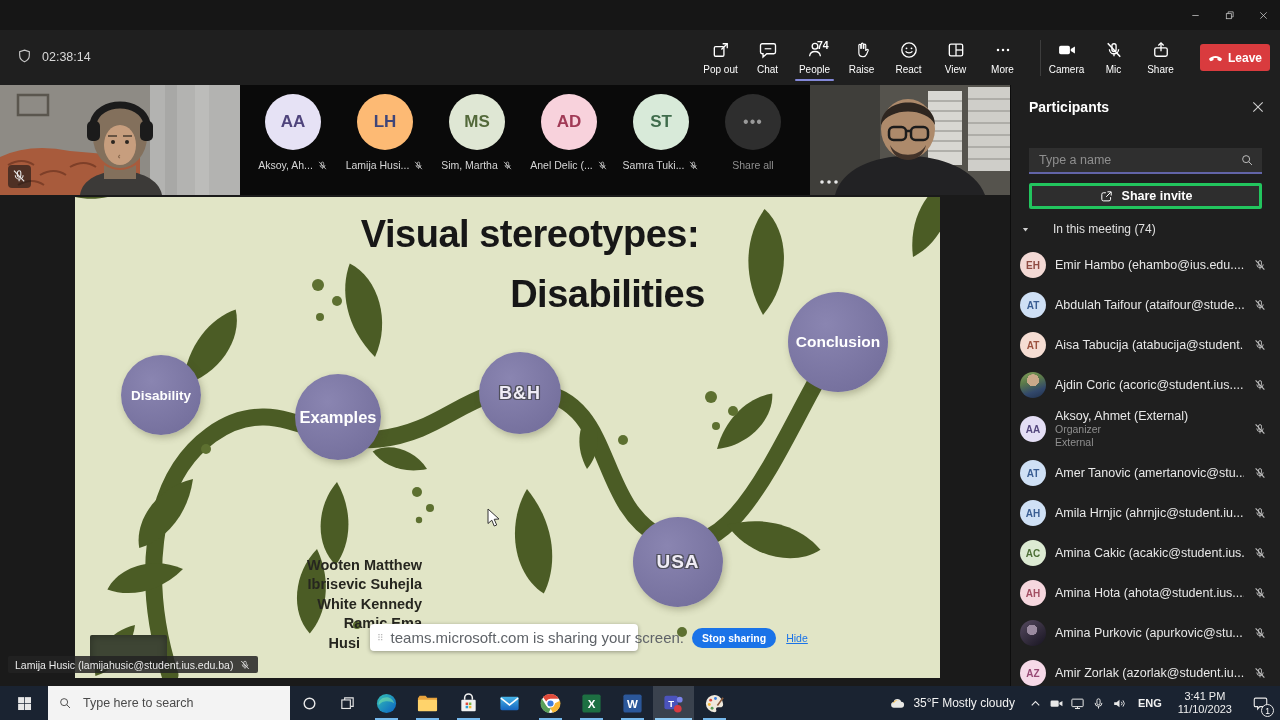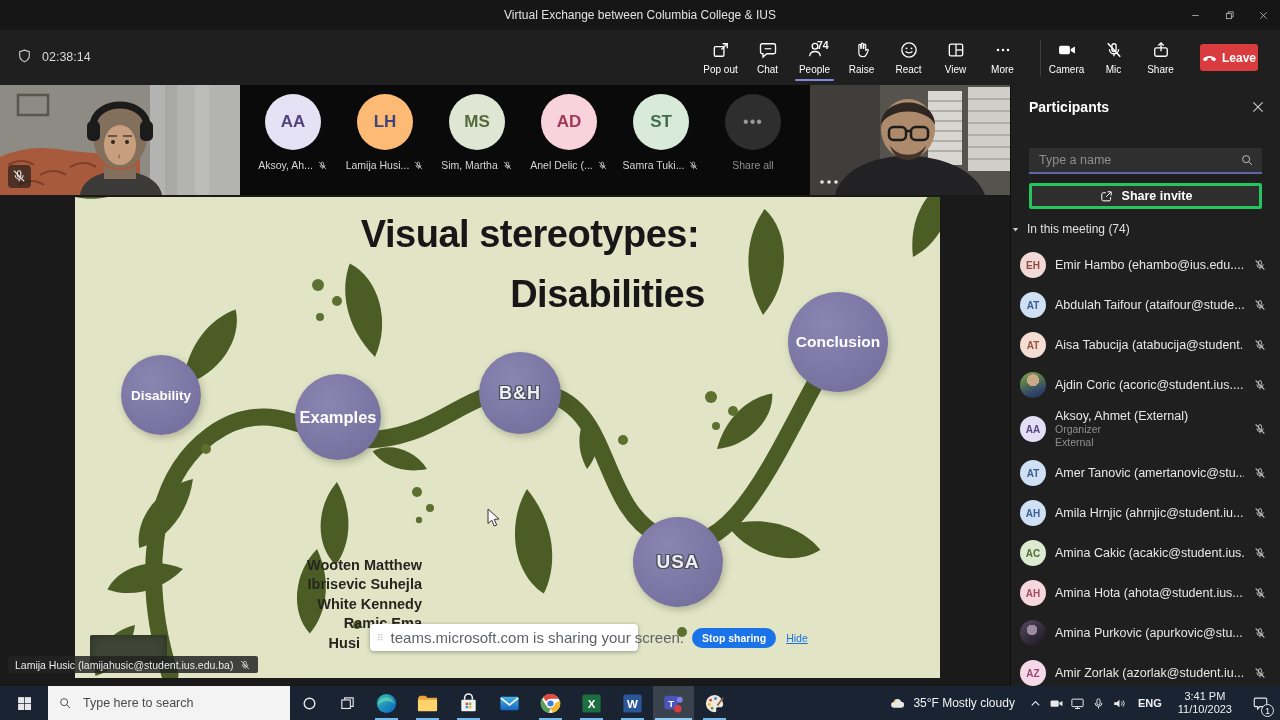--- a/index.html
+++ b/index.html
@@ -20,21 +20,21 @@
   .timer-group svg{width:17px;height:17px;color:#c9c9c9;}
   .timer{font-size:12.5px;}
   .toolbar-center{position:absolute;left:697px;top:4px;display:flex;}
   .toolbar-right{position:absolute;left:1038px;top:4px;display:flex;align-items:center;}
   .tb-btn{position:relative;width:47px;height:47px;display:flex;flex-direction:column;align-items:center;justify-content:center;gap:4px;color:#fff;cursor:default;}
   .tb-btn svg{width:20px;height:20px;}
   .tb-btn .lbl{font-size:10px;color:#fff;white-space:nowrap;}
   .tb-btn .badge{position:absolute;top:5px;left:26px;font-size:10.5px;font-weight:700;color:#fff;}
   .tb-btn.active::after{content:"";position:absolute;left:4px;right:4px;bottom:0;height:2.5px;border-radius:2px;background:#8388d8;}
   .tb-divider{width:1px;height:36px;background:#3d3d3d;margin:0 2px;align-self:center;}
-  .leave-btn{margin-left:16px;width:58px;height:27px;border-radius:3px;background:#d93b3e;display:flex;align-items:center;justify-content:center;gap:5px;color:#fff;}
+  .leave-btn{margin-left:16px;width:70px;height:27px;border-radius:3px;background:#d93b3e;display:flex;align-items:center;justify-content:center;gap:5px;color:#fff;}
   .leave-btn svg{width:15px;height:15px;}
   .leave-btn .lbl{font-size:12px;font-weight:600;}
 
   
   .strip{position:absolute;left:0;top:85px;width:1010px;height:110px;background:#050505;}
   .video-tile{position:absolute;top:0;height:110px;overflow:hidden;}
   .video-left{left:0;width:240px;}
   .video-right{left:810px;width:200px;}
   .filmstrip{position:absolute;left:240px;top:0;width:570px;height:110px;display:flex;align-items:flex-start;padding:9px 0 0 7px;background:#0a0a0a;}
   .fs-tile{width:92px;display:flex;flex-direction:column;align-items:center;}
@@ -81,21 +81,21 @@
   .panel-header{position:absolute;left:18px;right:14px;top:14px;display:flex;align-items:center;justify-content:space-between;}
   .panel-title{font-size:14px;font-weight:700;color:#fff;}
   .panel-close{width:16px;height:16px;color:#cfcfcf;}
   .panel-search{position:absolute;left:18px;right:18px;top:63px;height:26px;background:#2f2f2f;border:none;border-bottom:2px solid #6264a7;display:flex;align-items:center;padding:0 8px;}
   .panel-search input{flex:1;background:transparent;border:none;outline:none;font-size:12.5px;color:#e4e4e4;}
   .panel-search input::placeholder{color:#8f8f8f;}
   .panel-search svg{width:14px;height:14px;color:#bdbdbd;}
   .invite-btn{position:absolute;left:18px;right:18px;top:98px;height:26px;background:#2e2e2e;border:3px solid #22c55e;border-radius:2px;display:flex;align-items:center;justify-content:center;gap:8px;color:#fff;}
   .invite-btn svg{width:15px;height:15px;}
   .invite-btn .lbl{font-size:12.5px;font-weight:600;}
-  .panel-section{position:absolute;left:0;top:137px;display:flex;align-items:center;gap:7px;color:#e0e0e0;}
+  .panel-section{position:absolute;left:10px;top:137px;display:flex;align-items:center;gap:23px;color:#e0e0e0;}
   .panel-section svg{width:9px;height:9px;color:#cfcfcf;}
   .panel-section .lbl{font-size:12px;}
   .p-list{position:absolute;left:0;right:0;top:160px;bottom:0;overflow:hidden;}
   .p-row{height:40px;display:flex;align-items:center;gap:9px;padding:0 13px 0 9px;}
   .p-row.multi{height:48px;}
   .avatar{width:26px;height:26px;border-radius:50%;flex:none;display:flex;align-items:center;justify-content:center;font-size:10px;font-weight:700;}
   .avatar.photo-a{background:radial-gradient(circle at 50% 32%,#c9a98a 0 27%,transparent 28%),linear-gradient(160deg,#86a35c 0%,#5b7a4a 35%,#32486b 70%,#20304b 100%);color:transparent;}
   .avatar.photo-b{background:radial-gradient(circle at 46% 38%,#9b8ba0 0 24%,transparent 25%),linear-gradient(140deg,#564a60,#171420);color:transparent;}
   .p-name-wrap{flex:1;min-width:0;display:flex;flex-direction:column;}
   .p-name{font-size:12.5px;color:#e8e8e8;white-space:nowrap;overflow:hidden;}
@@ -247,21 +247,20 @@
       <rect x="5" y="8" width="11" height="11" fill="none" stroke="currentColor" stroke-width="1.6"></rect>
       <path d="M9 8V4h11v11h-4" fill="none" stroke="currentColor" stroke-width="1.6"></path>
     </symbol>
   </defs>
 </svg>
 
 <div class="screen">
   <div class="window">
 
     <div class="titlebar">
-      <div class="titlebar-title">Virtual Exchange between Columbia College &amp; IUS</div>
       <div class="win-controls">
         <div class="win-btn">
             <svg>
               <use href="#ic-min"></use>
             </svg>
           </div>
         <div class="win-btn">
             <svg>
               <use href="#ic-restore"></use>
             </svg>

